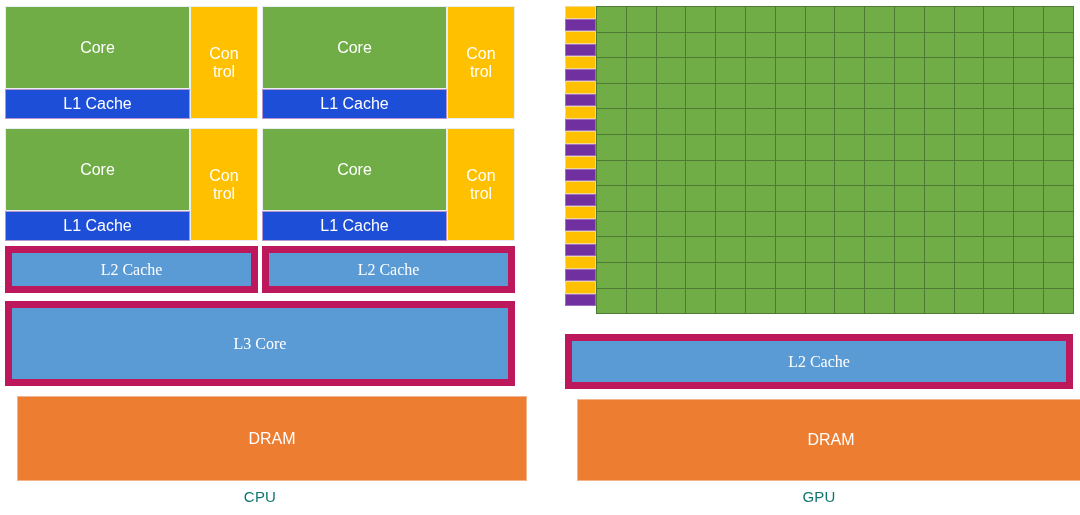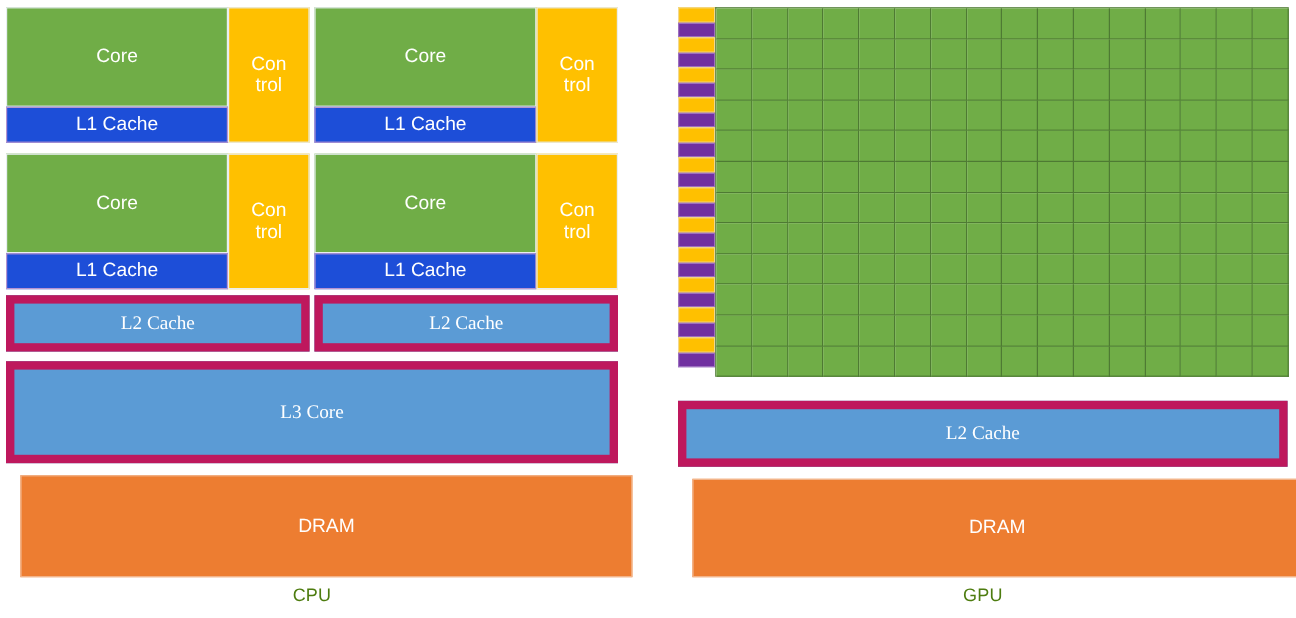--- a/index.html
+++ b/index.html
@@ -56,21 +56,21 @@
     width: 185px; height: 30px;
   }
   .core-ctrl {
     position: absolute; left: 185px; top: 0;
     width: 68px; height: 113px;
   }
 
   
   .caption {
     position: absolute;
-    color: #4d7c0f;
+    color: #0f766e;
     font-size: 15px;
     text-align: center;
     letter-spacing: .2px;
   }
 
   
   .sm-col { position: absolute; left: 565px; top: 6px; width: 31px; }
   .sm-unit { width: 31px; }
   .sm-ctrl  { height: 13px; background: #FFC000; border: 1px solid #f2d98e; box-sizing: border-box; }
   .sm-cache { height: 12px; background: #7030A0; border: 1px solid #9c6fc0; box-sizing: border-box; }

